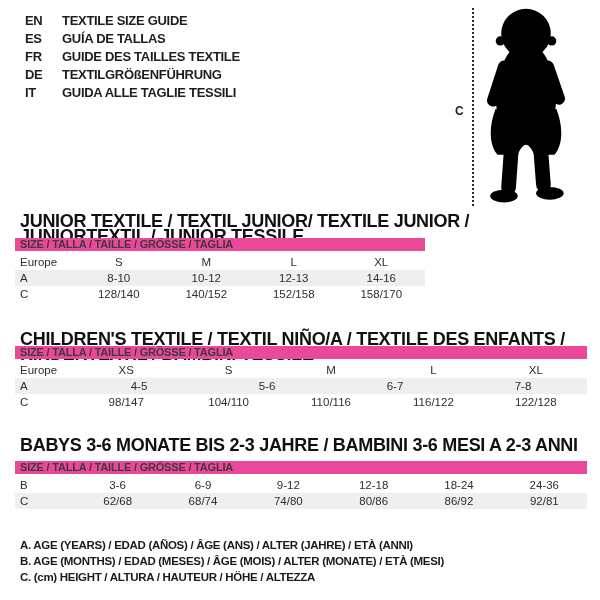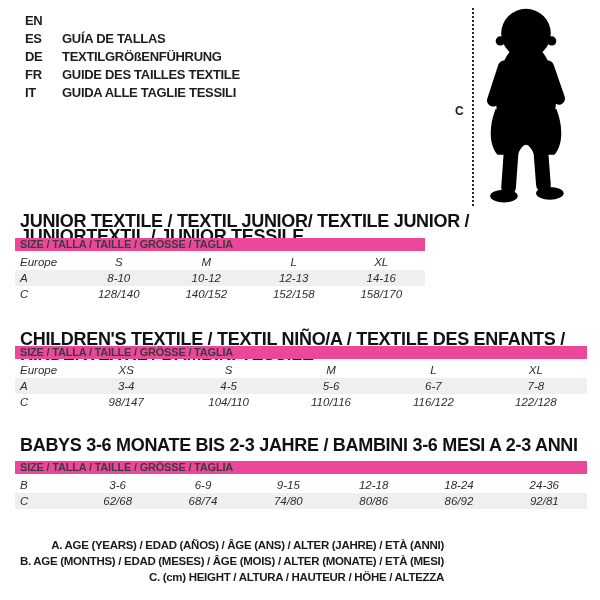--- a/index.html
+++ b/index.html
@@ -15,48 +15,49 @@
   
   .measure-label{position:absolute;left:455px;top:104px;font-size:12px;font-weight:bold;}
   .measure-line{position:absolute;left:472px;top:8px;height:198px;width:0;border-left:2px dotted #2b2b2b;}
   .baby-svg{position:absolute;left:480px;top:6px;width:92px;height:202px;}
   
   .sec-title{position:absolute;left:20px;font-size:18px;font-weight:bold;letter-spacing:-0.3px;line-height:15px;color:#111;}
   
   .size-table{position:absolute;left:15px;}
   .size-bar{height:13px;line-height:13px;background:#ec4899;color:#3b3b3b;
     font-size:11px;font-weight:bold;letter-spacing:-0.2px;padding-left:5px;margin-bottom:3px;}
-  .trow{display:flex;height:16px;line-height:16px;font-size:11.5px;color:#2e2e2e;font-style:italic;}
+  .trow{display:flex;height:16px;line-height:16px;font-size:11.5px;color:#2e2e2e;}
   .trow.shaded{background:#efefef;}
   .tlabel{width:55px;padding-left:5px;}
   .tcell{flex:1;text-align:center;}
   
   .notes{position:absolute;left:20px;top:537px;}
-  .note-line{font-size:11.5px;font-weight:bold;letter-spacing:-0.3px;line-height:16px;color:#1a1a1a;text-align:right;}
+  .note-line{font-size:11.5px;font-weight:bold;letter-spacing:-0.3px;line-height:16px;color:#1a1a1a;}
 </style>
 </head>
 <body>
 
 <div class="canvas">
 
   <div class="lang-list">
     <div class="lang-row">
       <span class="lang-code">EN</span>
+      <span class="lang-label">TEXTILE SIZE GUIDE</span>
     </div>
     <div class="lang-row">
       <span class="lang-code">ES</span>
       <span class="lang-label">GUÍA DE TALLAS</span>
     </div>
     <div class="lang-row">
+      <span class="lang-code">FR</span>
+      <span class="lang-label">GUIDE DES TAILLES TEXTILE</span>
+    </div>
+    <div class="lang-row">
       <span class="lang-code">DE</span>
       <span class="lang-label">TEXTILGRÖßENFÜHRUNG</span>
-    </div>
-    <div class="lang-row">
-      <span class="lang-code">FR</span>
-      <span class="lang-label">GUIDE DES TAILLES TEXTILE</span>
     </div>
     <div class="lang-row">
       <span class="lang-code">IT</span>
       <span class="lang-label">GUIDA ALLE TAGLIE TESSILI</span>
     </div>
   </div>
 
   <span class="measure-label">C</span>
   <div class="measure-line"></div>
   <svg class="baby-svg" viewBox="0 0 100 220" xmlns="http://www.w3.org/2000/svg">
@@ -111,21 +112,20 @@
     <div class="trow">
       <div class="tlabel">Europe</div>
       <div class="tcell">XS</div>
       <div class="tcell">S</div>
       <div class="tcell">M</div>
       <div class="tcell">L</div>
       <div class="tcell">XL</div>
     </div>
     <div class="trow shaded">
       <div class="tlabel">A</div>
-      <div class="tcell">3-4</div>
       <div class="tcell">4-5</div>
       <div class="tcell">5-6</div>
       <div class="tcell">6-7</div>
       <div class="tcell">7-8</div>
     </div>
     <div class="trow">
       <div class="tlabel">C</div>
       <div class="tcell">98/147</div>
       <div class="tcell">104/110</div>
       <div class="tcell">110/116</div>
@@ -134,21 +134,21 @@
     </div>
   </div>
 
   <div class="sec-title" style="top:438px;">BABYS 3-6 MONATE BIS 2-3 JAHRE / BAMBINI 3-6 MESI A 2-3 ANNI</div>
   <div class="size-table" style="top:461px;width:572px;">
     <div class="size-bar">SIZE / TALLA / TAILLE / GRÖSSE / TAGLIA</div>
     <div class="trow">
       <div class="tlabel">B</div>
       <div class="tcell">3-6</div>
       <div class="tcell">6-9</div>
-      <div class="tcell">9-15</div>
+      <div class="tcell">9-12</div>
       <div class="tcell">12-18</div>
       <div class="tcell">18-24</div>
       <div class="tcell">24-36</div>
     </div>
     <div class="trow shaded">
       <div class="tlabel">C</div>
       <div class="tcell">62/68</div>
       <div class="tcell">68/74</div>
       <div class="tcell">74/80</div>
       <div class="tcell">80/86</div>

